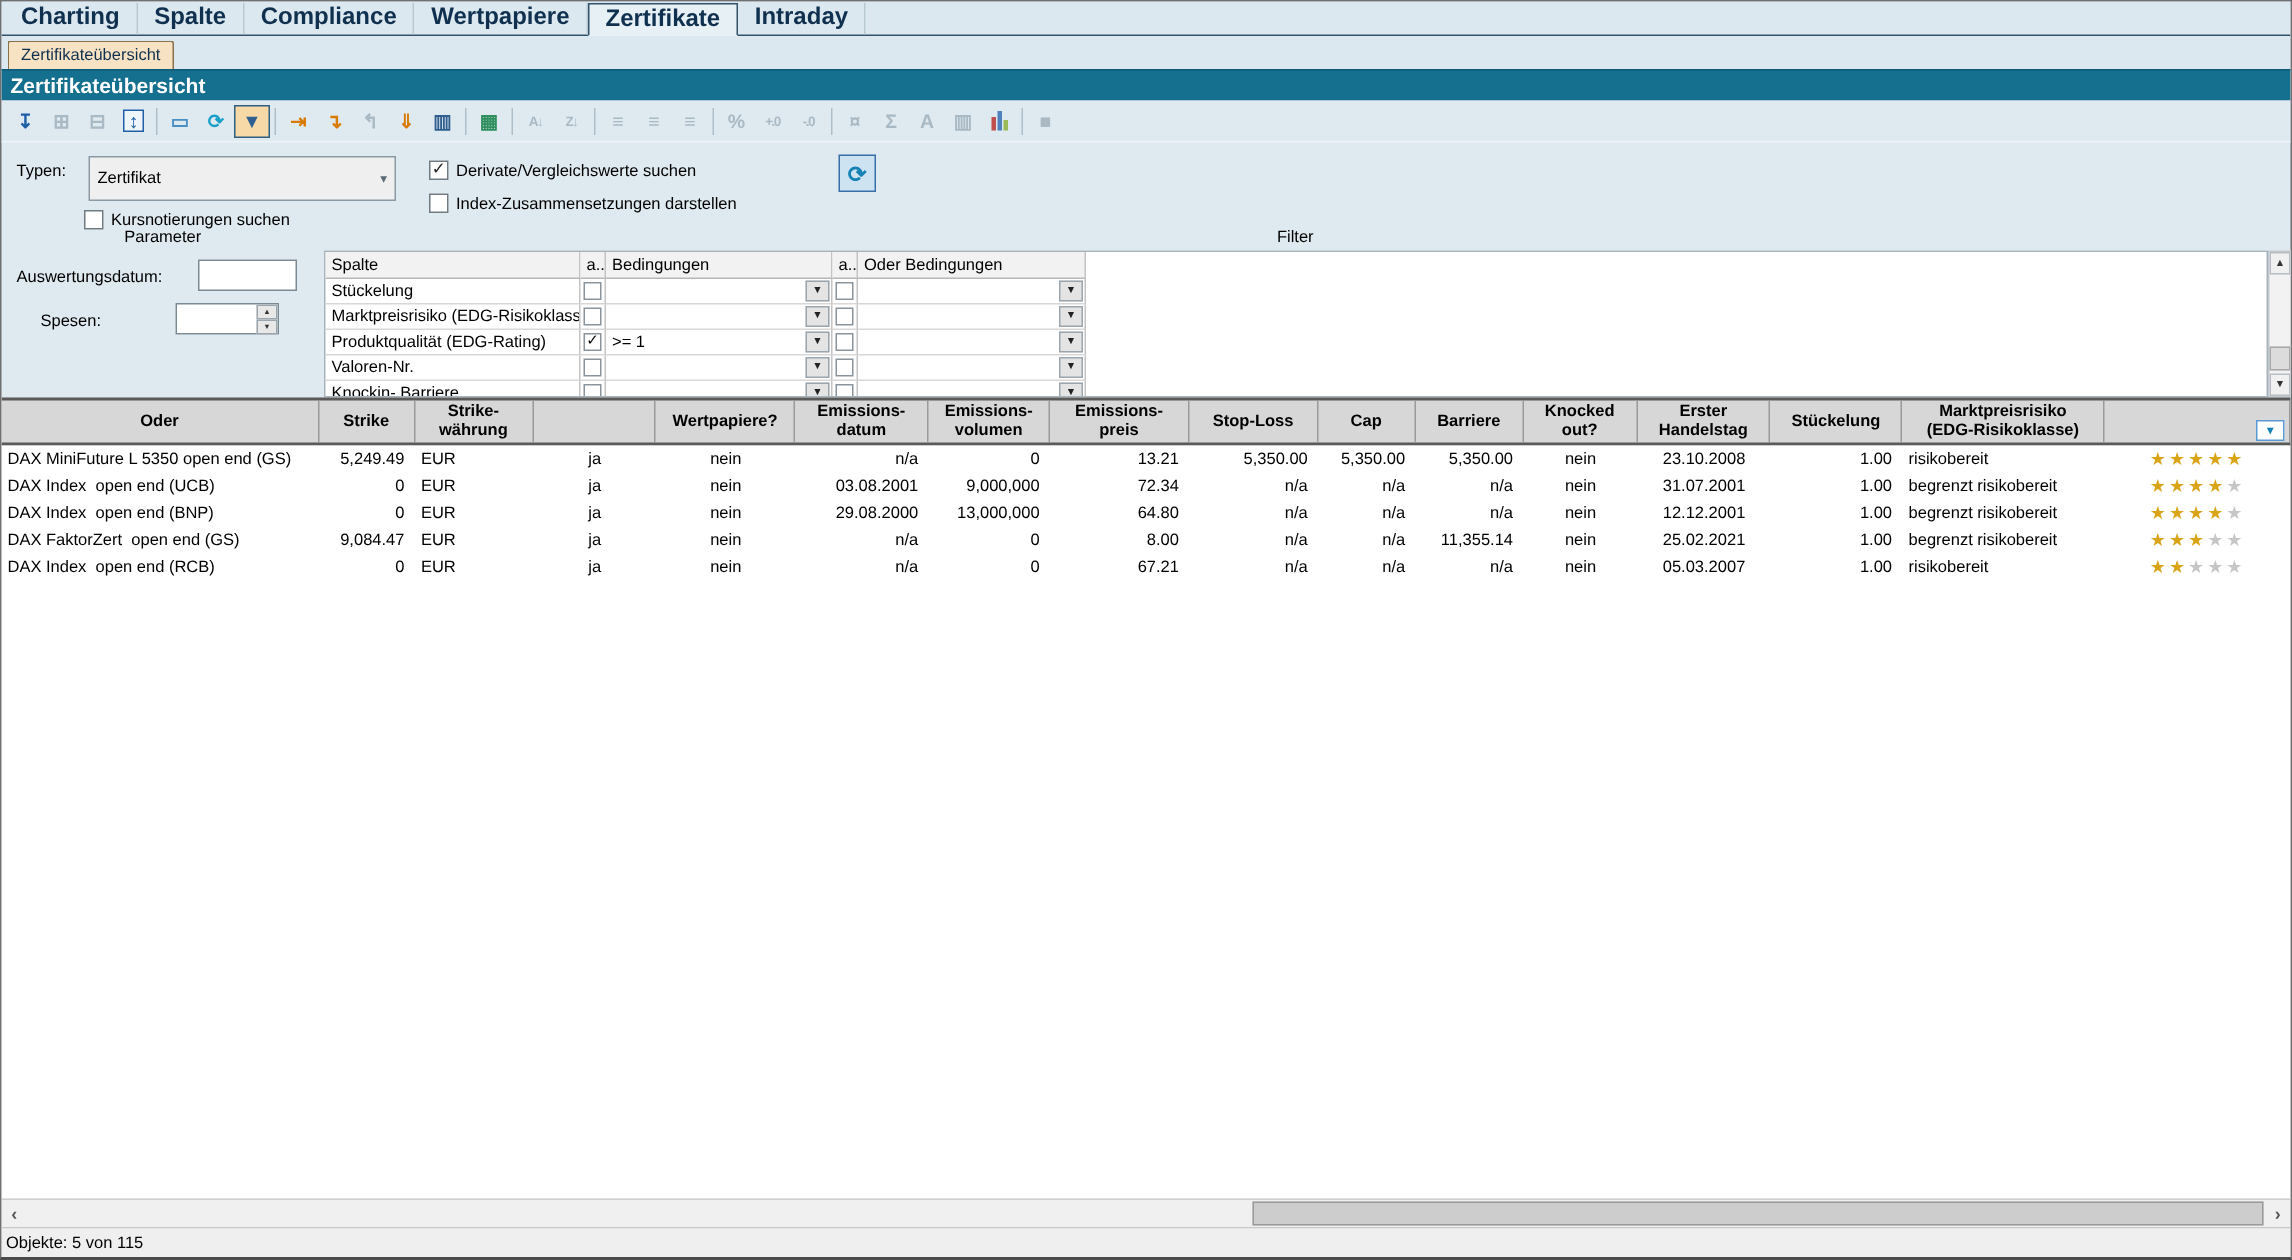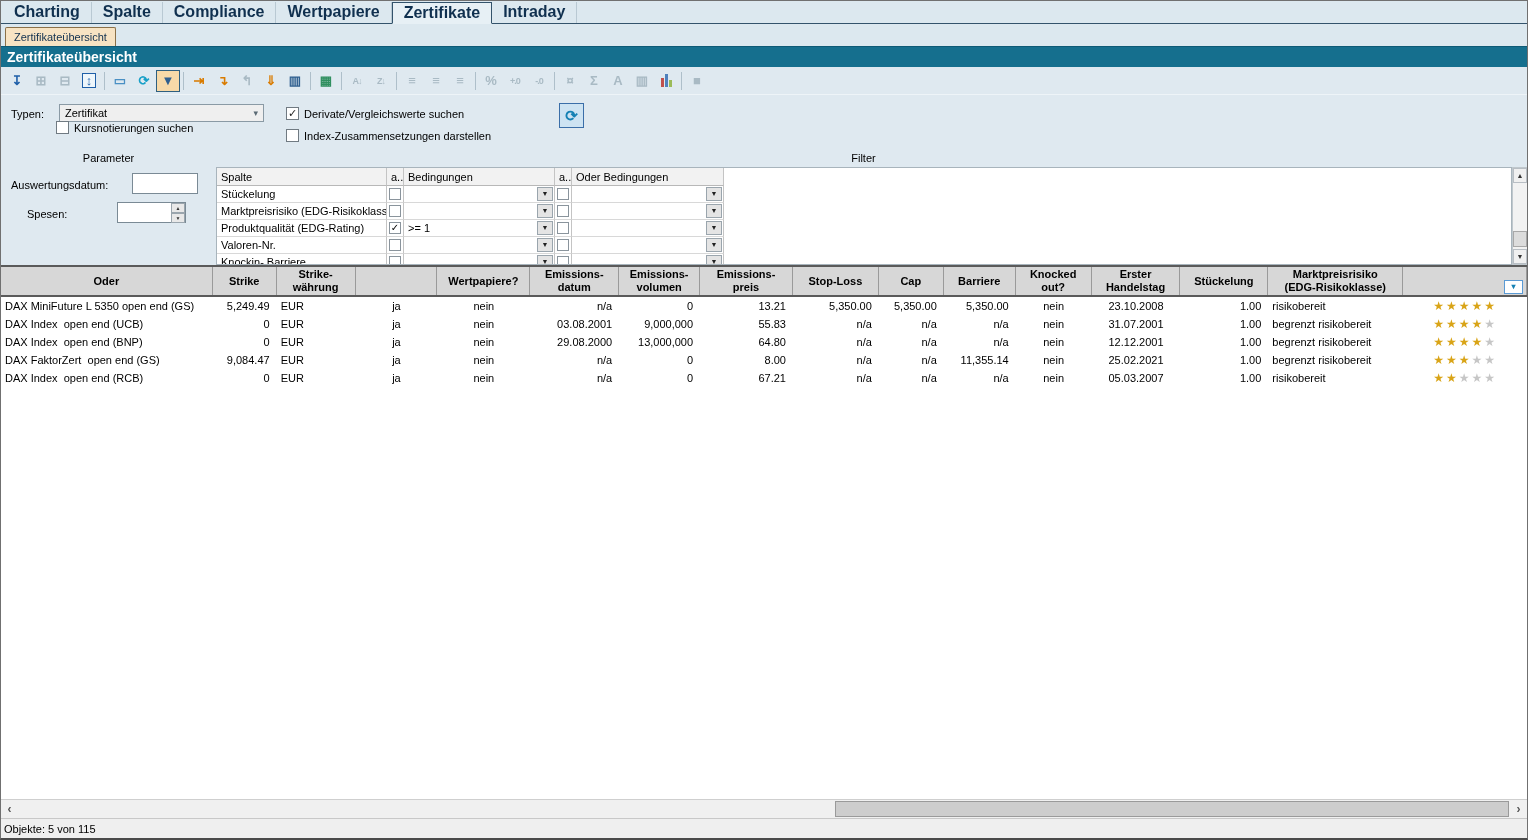--- a/index.html
+++ b/index.html
@@ -34,29 +34,29 @@
   .tbtn.boxed span{border:1px solid #1f5fa8;padding:0 3px;line-height:13px;background:#eef6fb;}
   .tbtn.disabled{color:#a9bac4 !important;}
   .tbtn.active{background:#f7d9a8;border:1px solid #2f5f7f;}
   .tsep{width:1px;height:18px;background:#aebfca;margin:0 3px;}
   .tbars{display:flex;align-items:flex-end;gap:1px;height:13px;}
   .tbars i{display:block;width:3px;}
   
   .searchpanel{position:absolute;left:0;top:94px;width:100%;height:53px;}
   .lbl{position:absolute;white-space:nowrap;}
   .typen-lbl{left:10px;top:13px;}
-  .combo{position:absolute;left:58px;top:9px;width:205px;height:18px;background:#efefef;
+  .combo{position:absolute;left:58px;top:9px;width:205px;height:30px;background:#efefef;
     border:1px solid #8a9aa5;display:flex;align-items:center;justify-content:space-between;
     padding:0 5px;cursor:default;}
   .combo-arrow{color:#5a6a74;font-size:9px;}
   .cb{position:absolute;display:flex;align-items:center;gap:5px;cursor:default;}
   .cb .box{width:13px;height:13px;background:#fff;border:1px solid #707a82;font-size:11px;
     line-height:11px;text-align:center;color:#222;}
   .cb1{left:285px;top:12px;}
-  .cb2{left:55px;top:26px;}
+  .cb2{left:55px;top:45px;}
   .cb3{left:285px;top:34px;}
   .refreshbtn{position:absolute;left:558px;top:8px;width:25px;height:25px;background:#cde3f2;
     border:1px solid #3a6ea8;display:flex;align-items:center;justify-content:center;
     font-size:15px;font-weight:bold;color:#1581b4;padding:0;cursor:default;}
   
   .midpanel{position:absolute;left:0;top:147px;width:100%;height:117px;}
   .paramcaption{position:absolute;left:0;top:4px;width:215px;text-align:center;}
   .ausw-lbl{left:10px;top:31px;}
   .txt{position:absolute;height:21px;border:1px solid #7a8a95;background:#fff;
     font-family:"Liberation Sans",sans-serif;font-size:11px;padding:0 3px;}
@@ -446,21 +446,21 @@
         <div class="gcell stars" style="width: 124px;"><span class="star-on">★</span><span class="star-on">★</span><span class="star-on">★</span><span class="star-on">★</span><span class="star-on">★</span></div>
       </div>
       <div class="grow">
         <div class="gcell left" style="width: 212px;">DAX Index  open end (UCB)</div>
         <div class="gcell right" style="width: 64px;">0</div>
         <div class="gcell left" style="width: 79px;">EUR</div>
         <div class="gcell center" style="width: 82px;">ja</div>
         <div class="gcell center" style="width: 93px;">nein</div>
         <div class="gcell right" style="width: 89px;">03.08.2001</div>
         <div class="gcell right" style="width: 81px;">9,000,000</div>
-        <div class="gcell right" style="width: 93px;">55.83</div>
+        <div class="gcell right" style="width: 93px;">72.34</div>
         <div class="gcell right" style="width: 86px;">n/a</div>
         <div class="gcell right" style="width: 65px;">n/a</div>
         <div class="gcell right" style="width: 72px;">n/a</div>
         <div class="gcell center" style="width: 76px;">nein</div>
         <div class="gcell center" style="width: 89px;">31.07.2001</div>
         <div class="gcell right" style="width: 88px;">1.00</div>
         <div class="gcell left" style="width: 135px;">begrenzt risikobereit</div>
         <div class="gcell stars" style="width: 124px;"><span class="star-on">★</span><span class="star-on">★</span><span class="star-on">★</span><span class="star-on">★</span><span class="star-off">★</span></div>
       </div>
       <div class="grow">

